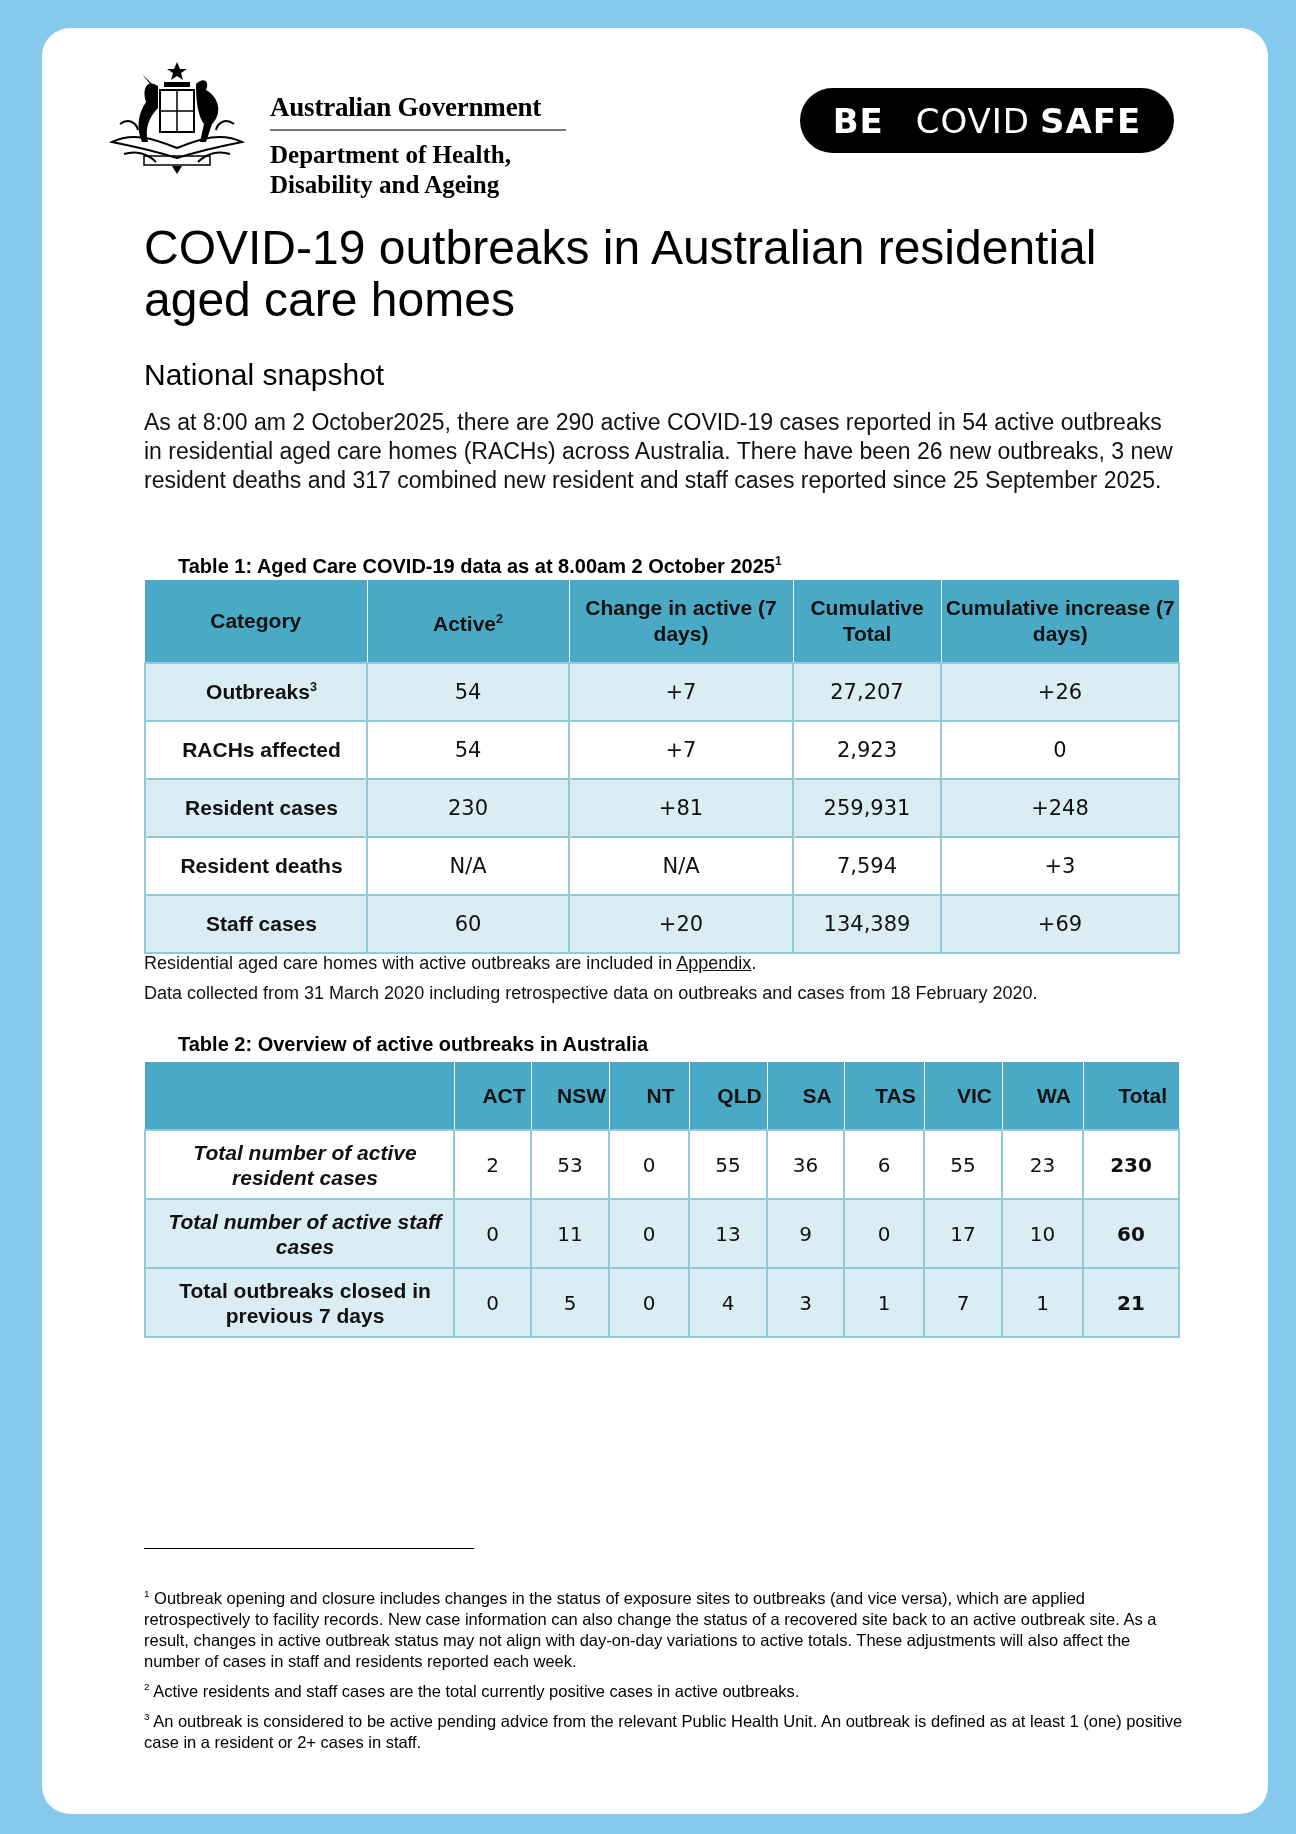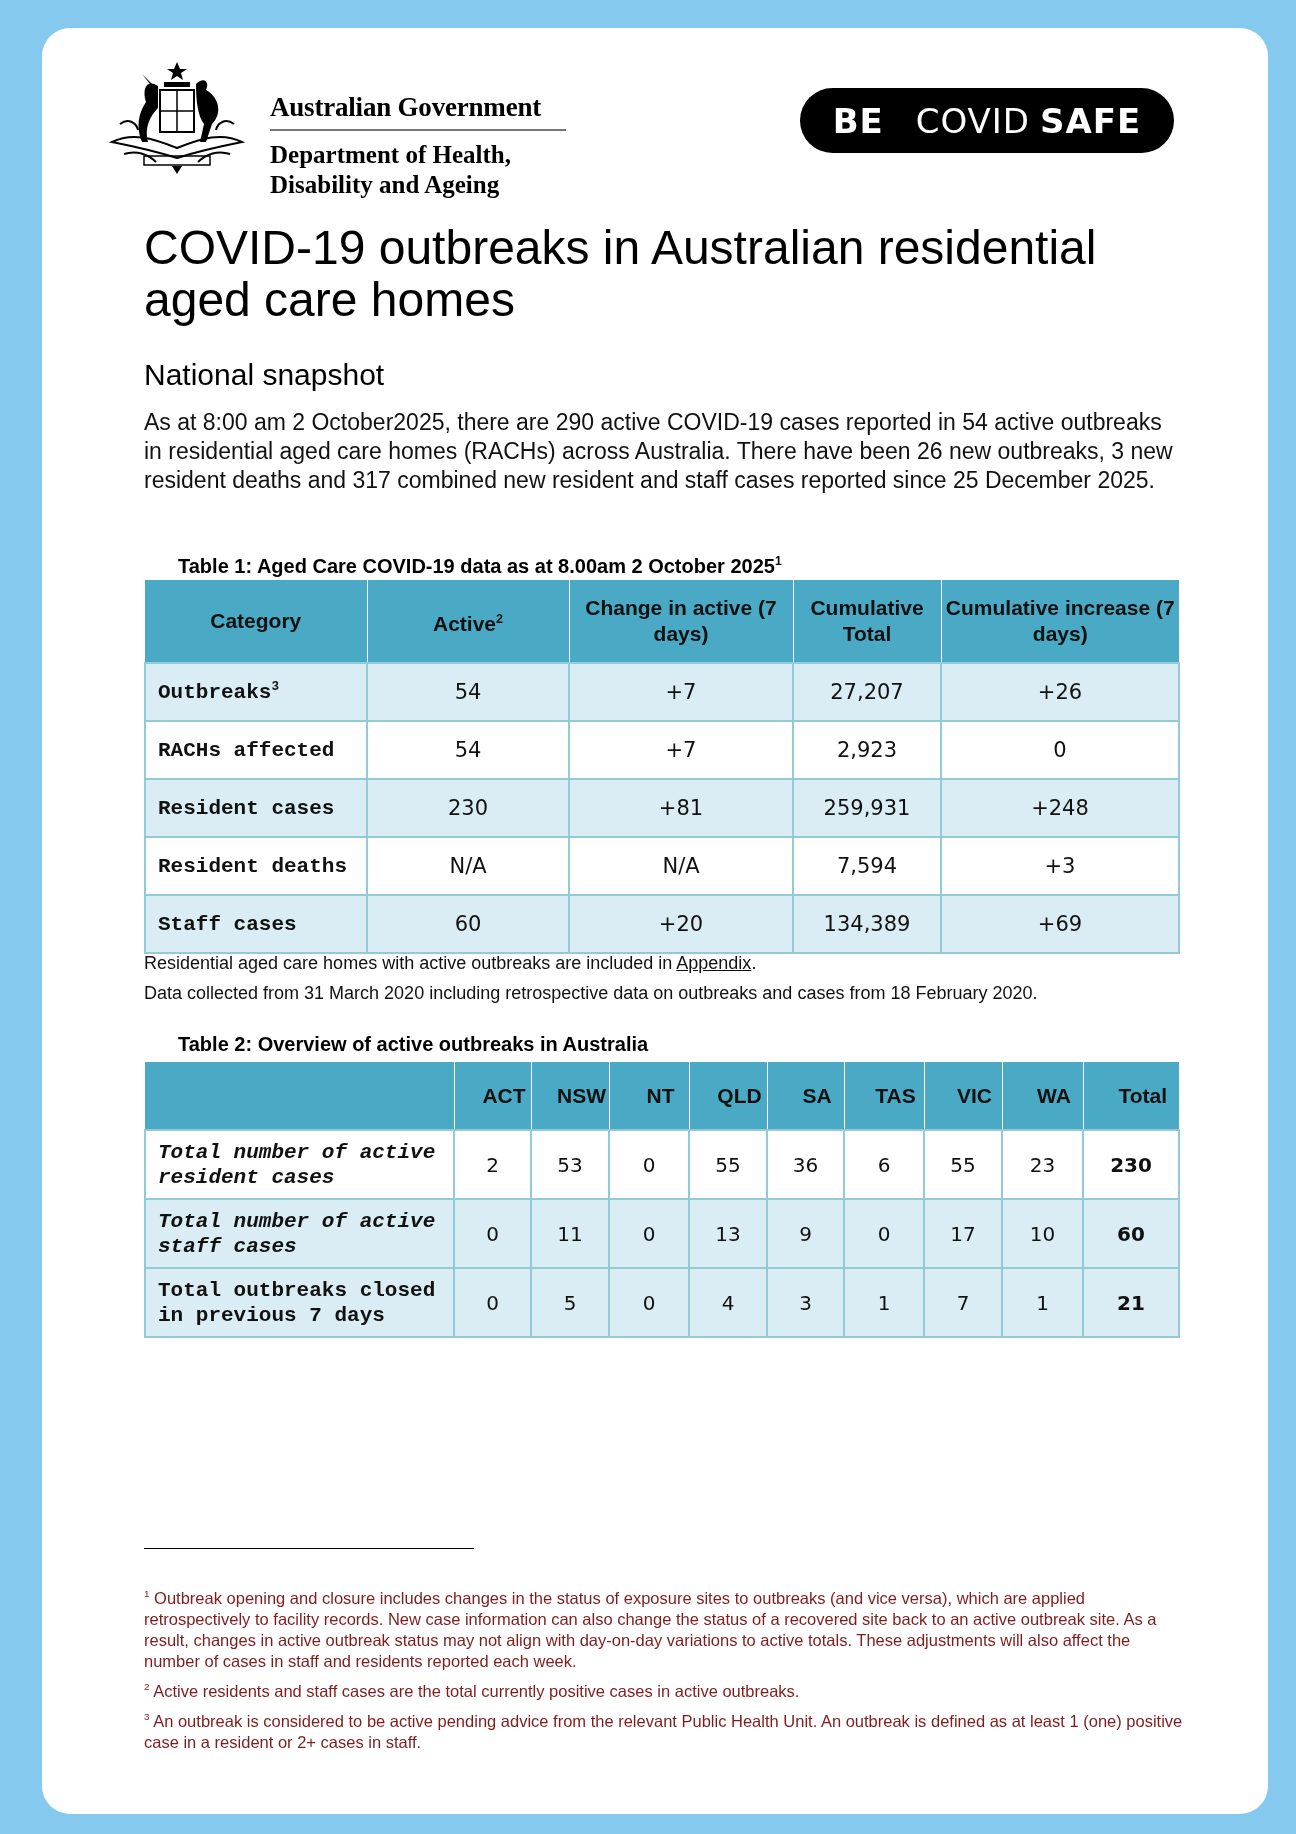--- a/index.html
+++ b/index.html
@@ -29,37 +29,37 @@
   .covidsafe .b { font-weight: bold; }
   .covidsafe .l { font-weight: normal; }
   .title { position: absolute; left: 144px; top: 222px; width: 1060px; font-size: 48px; line-height: 52px; }
   .subtitle { position: absolute; left: 144px; top: 358px; font-size: 30px; }
   .intro { position: absolute; left: 144px; top: 408px; width: 1040px; font-size: 23px; line-height: 29px; color: #111; }
   .t-caption { position: absolute; left: 144px; font-weight: bold; font-size: 20px; margin-left: 34px; }
   table { position: absolute; left: 144px; border-collapse: collapse; table-layout: fixed; }
   th { background: #4aaac5; font-weight: bold; font-size: 21px; color: #111; text-align: center; border-left: 1px solid #fff; }
   th:first-child { border-left: none; }
   td { font-size: 21px; text-align: center; border: 2px solid #92cad9; color: #111; font-family: "DejaVu Sans", sans-serif; }
-  td.rowlab { text-align: left; padding-left: 12px; font-weight: bold; font-family: Liberation Mono, monospace; }
+  td.rowlab { text-align: center; padding-left: 12px; font-weight: bold; font-family: Liberation Sans, sans-serif; }
   tr.alt td { background: #daedf4; }
   tr.white td { background: #fff; }
   .t1 { top: 580px; width: 1034px; }
   .t1 th { height: 80px; line-height: 26px; }
   .t1 td { height: 54px; }
   .t2 { top: 1062px; width: 1034px; }
   .t2 th { height: 65px; padding-left: 24px; }
   .t2 td { height: 65px; font-size: 20px; }
   .t2 td.rowlab { font-size: 21px; line-height: 25px; }
   .t2 td.italic { font-style: italic; }
   .t2 td.total { font-weight: bold; }
   sup { font-size: 60%; }
   .note { position: absolute; left: 144px; font-size: 18px; color: #111; }
   .note u { text-decoration: underline; }
   .fn-rule { position: absolute; left: 144px; top: 1548px; width: 330px; height: 1px; background: #000; }
-  .fn { position: absolute; left: 144px; width: 1040px; font-size: 16.5px; line-height: 21px; color: #7f1d1d; }
+  .fn { position: absolute; left: 144px; width: 1040px; font-size: 16.5px; line-height: 21px; color: #000000; }
 </style>
 </head>
 <body>
 
 <div class="card"></div>
 
 <div class="logo">
   <svg class="crest" viewBox="0 0 150 118">
     <polygon points="75,4 78,11 85,11 79,15 81,22 75,18 69,22 71,15 65,11 72,11" fill="#000"></polygon>
     <rect x="62" y="24" width="26" height="5" fill="#000"></rect>
@@ -78,21 +78,21 @@
   <div class="dept-name">Department of Health,
 Disability and Ageing</div>
 </div>
 
 <div class="covidsafe">
   <span class="b">BE</span>&nbsp;<span class="l">COVID</span><span class="b">SAFE</span>
 </div>
 
 <h1 class="title" style="margin:0;font-weight:normal;">COVID-19 outbreaks in Australian residential aged care homes</h1>
 <div class="subtitle">National snapshot</div>
-<p class="intro" style="margin:0;">As at 8:00 am 2 October2025, there are 290 active COVID-19 cases reported in 54 active outbreaks in residential aged care homes (RACHs) across Australia. There have been 26 new outbreaks, 3 new resident deaths and 317 combined new resident and staff cases reported since 25 December 2025.</p>
+<p class="intro" style="margin:0;">As at 8:00 am 2 October2025, there are 290 active COVID-19 cases reported in 54 active outbreaks in residential aged care homes (RACHs) across Australia. There have been 26 new outbreaks, 3 new resident deaths and 317 combined new resident and staff cases reported since 25 September 2025.</p>
 
 <div class="t-caption" style="top:554px;">
   <span>Table 1: Aged Care COVID-19  data as at 8.00am 2 October 2025</span><sup>1</sup>
 </div>
 
 <table class="t1">
   <colgroup>
     <col style="width:222px">
       <col style="width:202px">
       <col style="width:224px">

